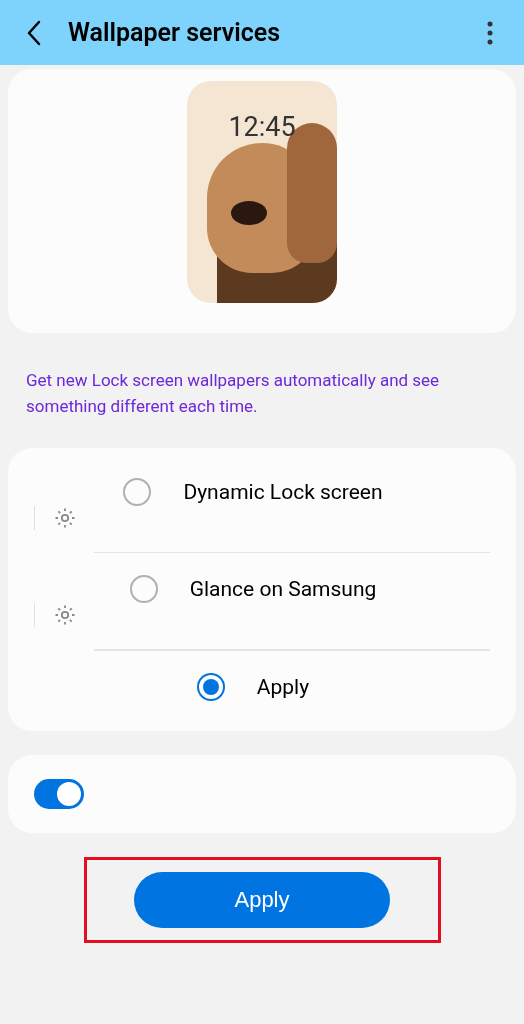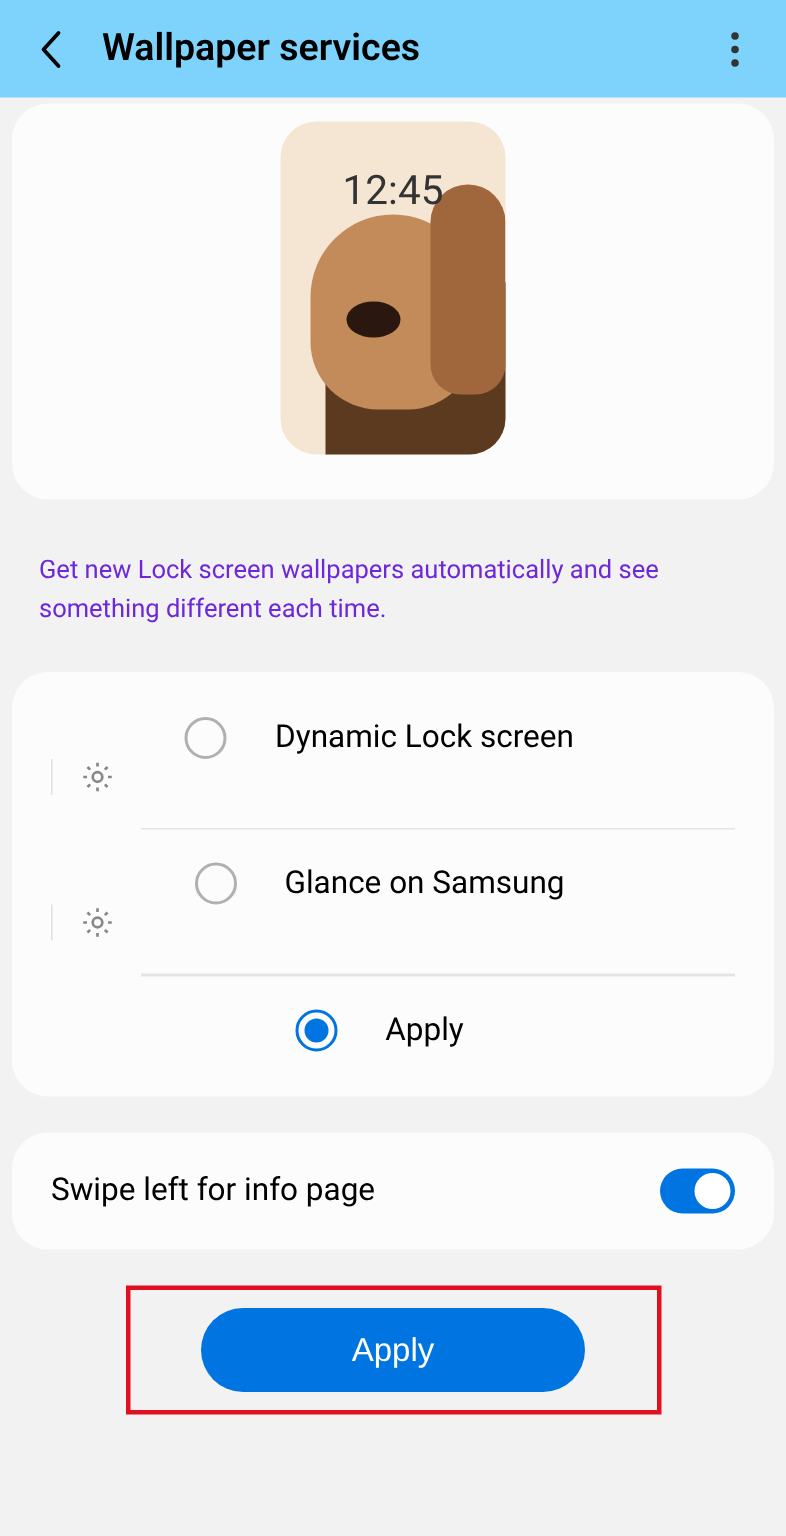--- a/index.html
+++ b/index.html
@@ -280,19 +280,18 @@
   <div class="divider"></div>
   <div class="option-row">
     <div class="option-inner">
       <div class="radio selected"></div>
       <div class="option-label">Apply</div>
     </div>
   </div>
 </div>
 
 <div class="swipe-card">
-  <div class="swipe-label">Swipe left for info page</div>
   <div class="toggle"></div>
 </div>
 
 <div class="apply-wrap">
   <button class="apply-btn">Apply</button>
 </div>
 
 </body></html>

